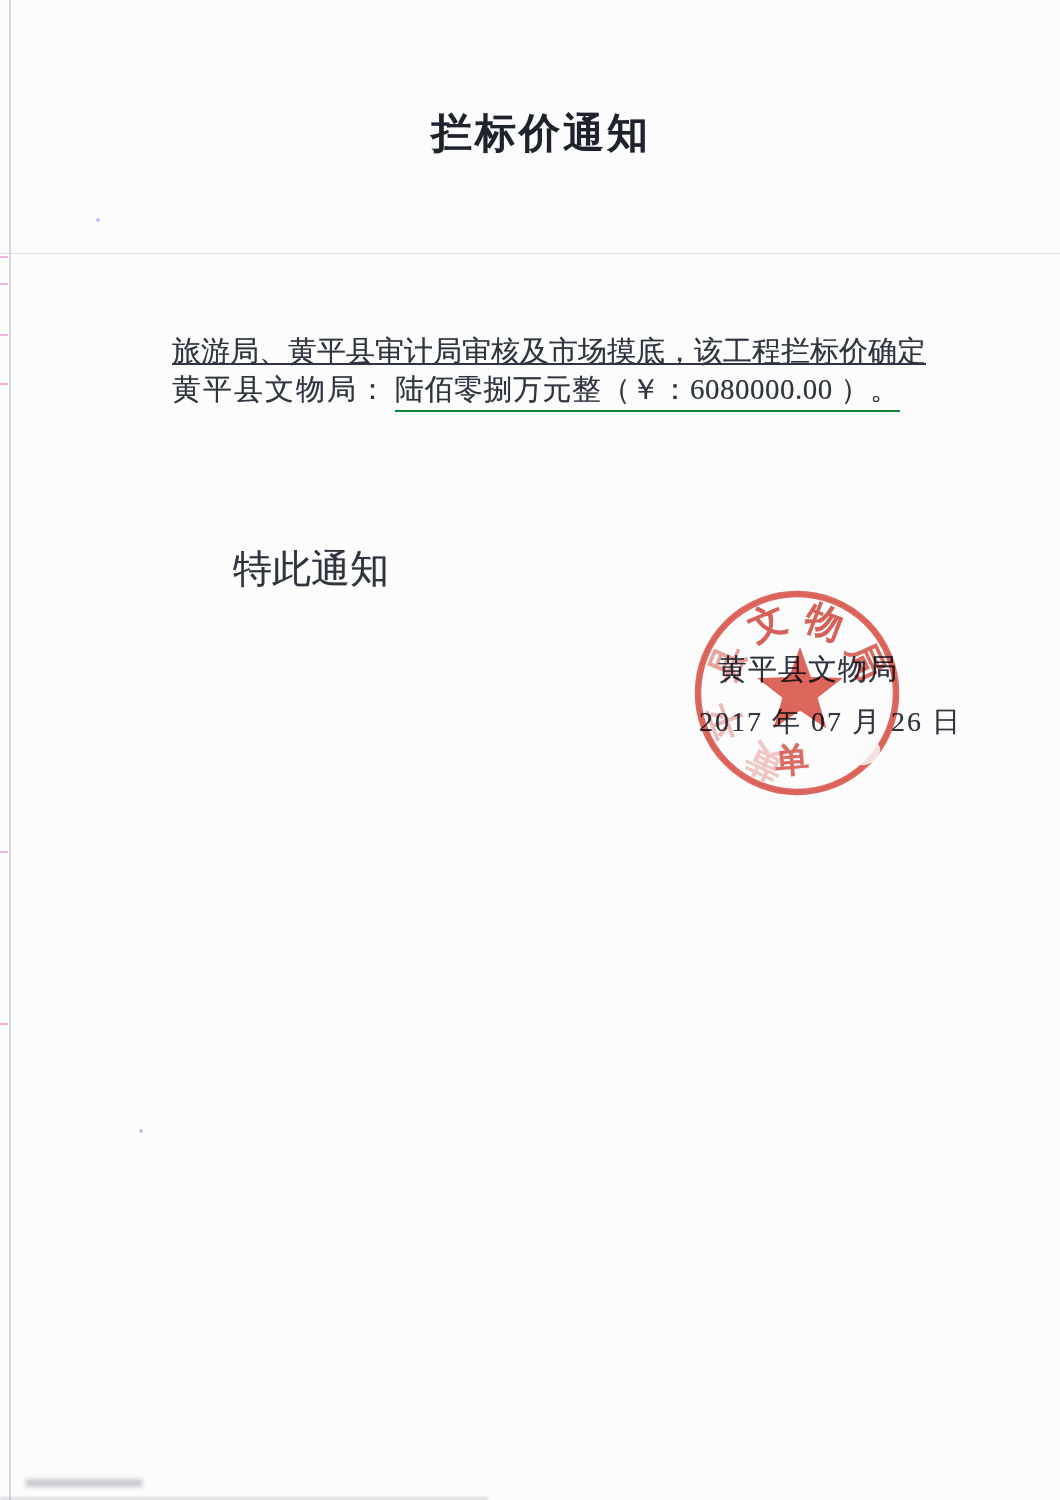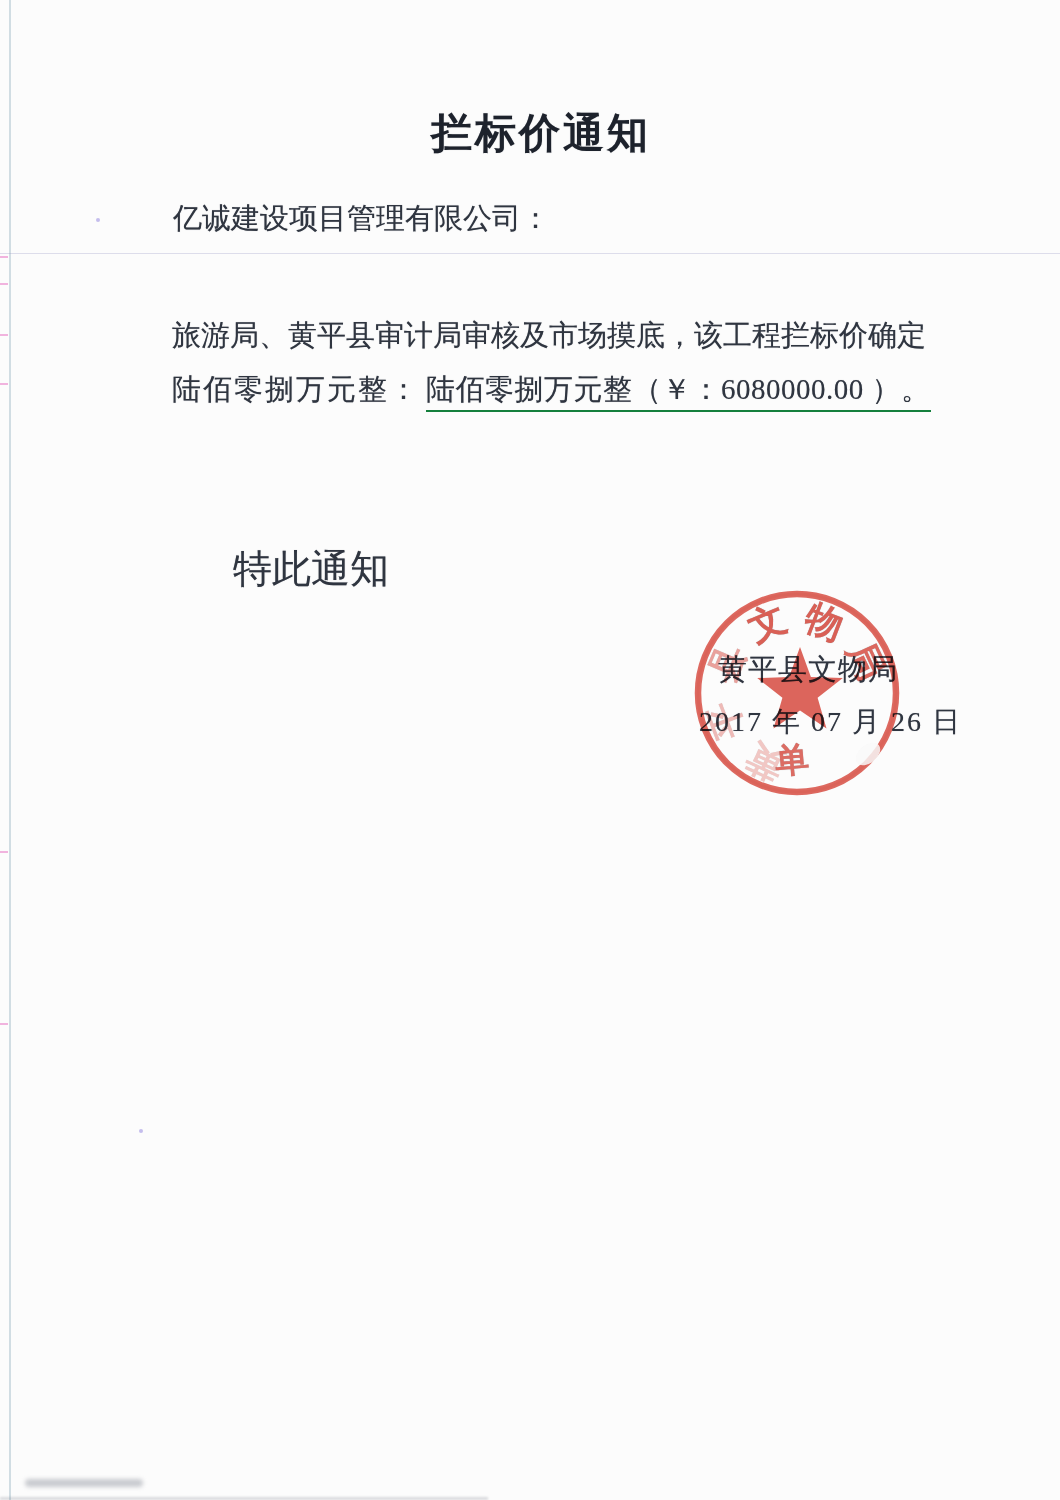--- a/index.html
+++ b/index.html
@@ -21,21 +21,21 @@
 
   
   .title{
     position:absolute;top:106px;left:0;width:100%;text-align:center;
     font-size:41px;font-weight:700;letter-spacing:3px;text-indent:22px;
     color:var(--title-ink,#1d222c);
   }
   .recipient{position:absolute;left:173px;top:199px;font-size:29px;white-space:nowrap;}
   .bline{position:absolute;font-size:29px;white-space:nowrap;}
   .bl1{left:230px;top:262px;}
-  .bl2{left:172px;top:316px;}
+  .bl2{left:172px;top:332px;text-decoration:underline;}
   .bl3{left:172px;top:370px;}
   .bl4{left:230px;top:426px;}
   .amount-prefix{letter-spacing:2px;margin-right:6px;}
   .underlined{border-bottom:2px solid #15803d;padding-bottom:5px;letter-spacing:.5px;}
   .closing{position:absolute;left:233px;top:542px;font-size:39px;white-space:nowrap;}
   .issuer{position:absolute;left:690px;top:650px;font-size:29px;letter-spacing:1px;white-space:nowrap;margin-left:28px;}
   .issue-date{position:absolute;left:699px;top:703px;font-size:28px;letter-spacing:2px;white-space:nowrap;}
 
   
   .stamp{
@@ -56,24 +56,23 @@
   <div class="tick" style="top:383px"></div>
   <div class="tick" style="top:851px"></div>
   <div class="tick" style="top:1023px"></div>
   <div class="dot" style="left:96px;top:218px"></div>
   <div class="dot" style="left:139px;top:1129px"></div>
   <div class="smudge"></div>
   <div class="bottom-edge"></div>
 
   <div class="title">拦标价通知</div>
 
-  <div class="recipient">亿诚建设项目管理有限公司：</div>
 
   <div class="bline bl2">旅游局、黄平县审计局审核及市场摸底，该工程拦标价确定</div>
-  <div class="bline bl3"><span class="amount-prefix">陆佰零捌万元整：</span><span class="underlined">陆佰零捌万元整（￥：6080000.00 ）。</span></div>
+  <div class="bline bl3"><span class="amount-prefix">黄平县文物局：</span><span class="underlined">陆佰零捌万元整（￥：6080000.00 ）。</span></div>
 
   <div class="closing">特此通知</div>
 
   <div class="issuer">黄平县文物局</div>
   <div class="issue-date">2017 年 07 月 26 日</div>
 
   <svg class="stamp" viewBox="0 0 220 220" aria-hidden="true">
       <circle cx="110" cy="110" r="99" fill="none" stroke="#d94c41" stroke-width="6.5" opacity="0.9"></circle>
       <circle cx="110" cy="110" r="99" fill="none" stroke="#d94c41" stroke-width="3" opacity="0.35"></circle>
       <polygon points="113.0,64.0 123.9,94.0 155.8,95.1 130.6,114.7 139.5,145.4 113.0,127.5 86.5,145.4 95.4,114.7 70.2,95.1 102.1,94.0" fill="#d94c41" opacity="0.92"></polygon>

